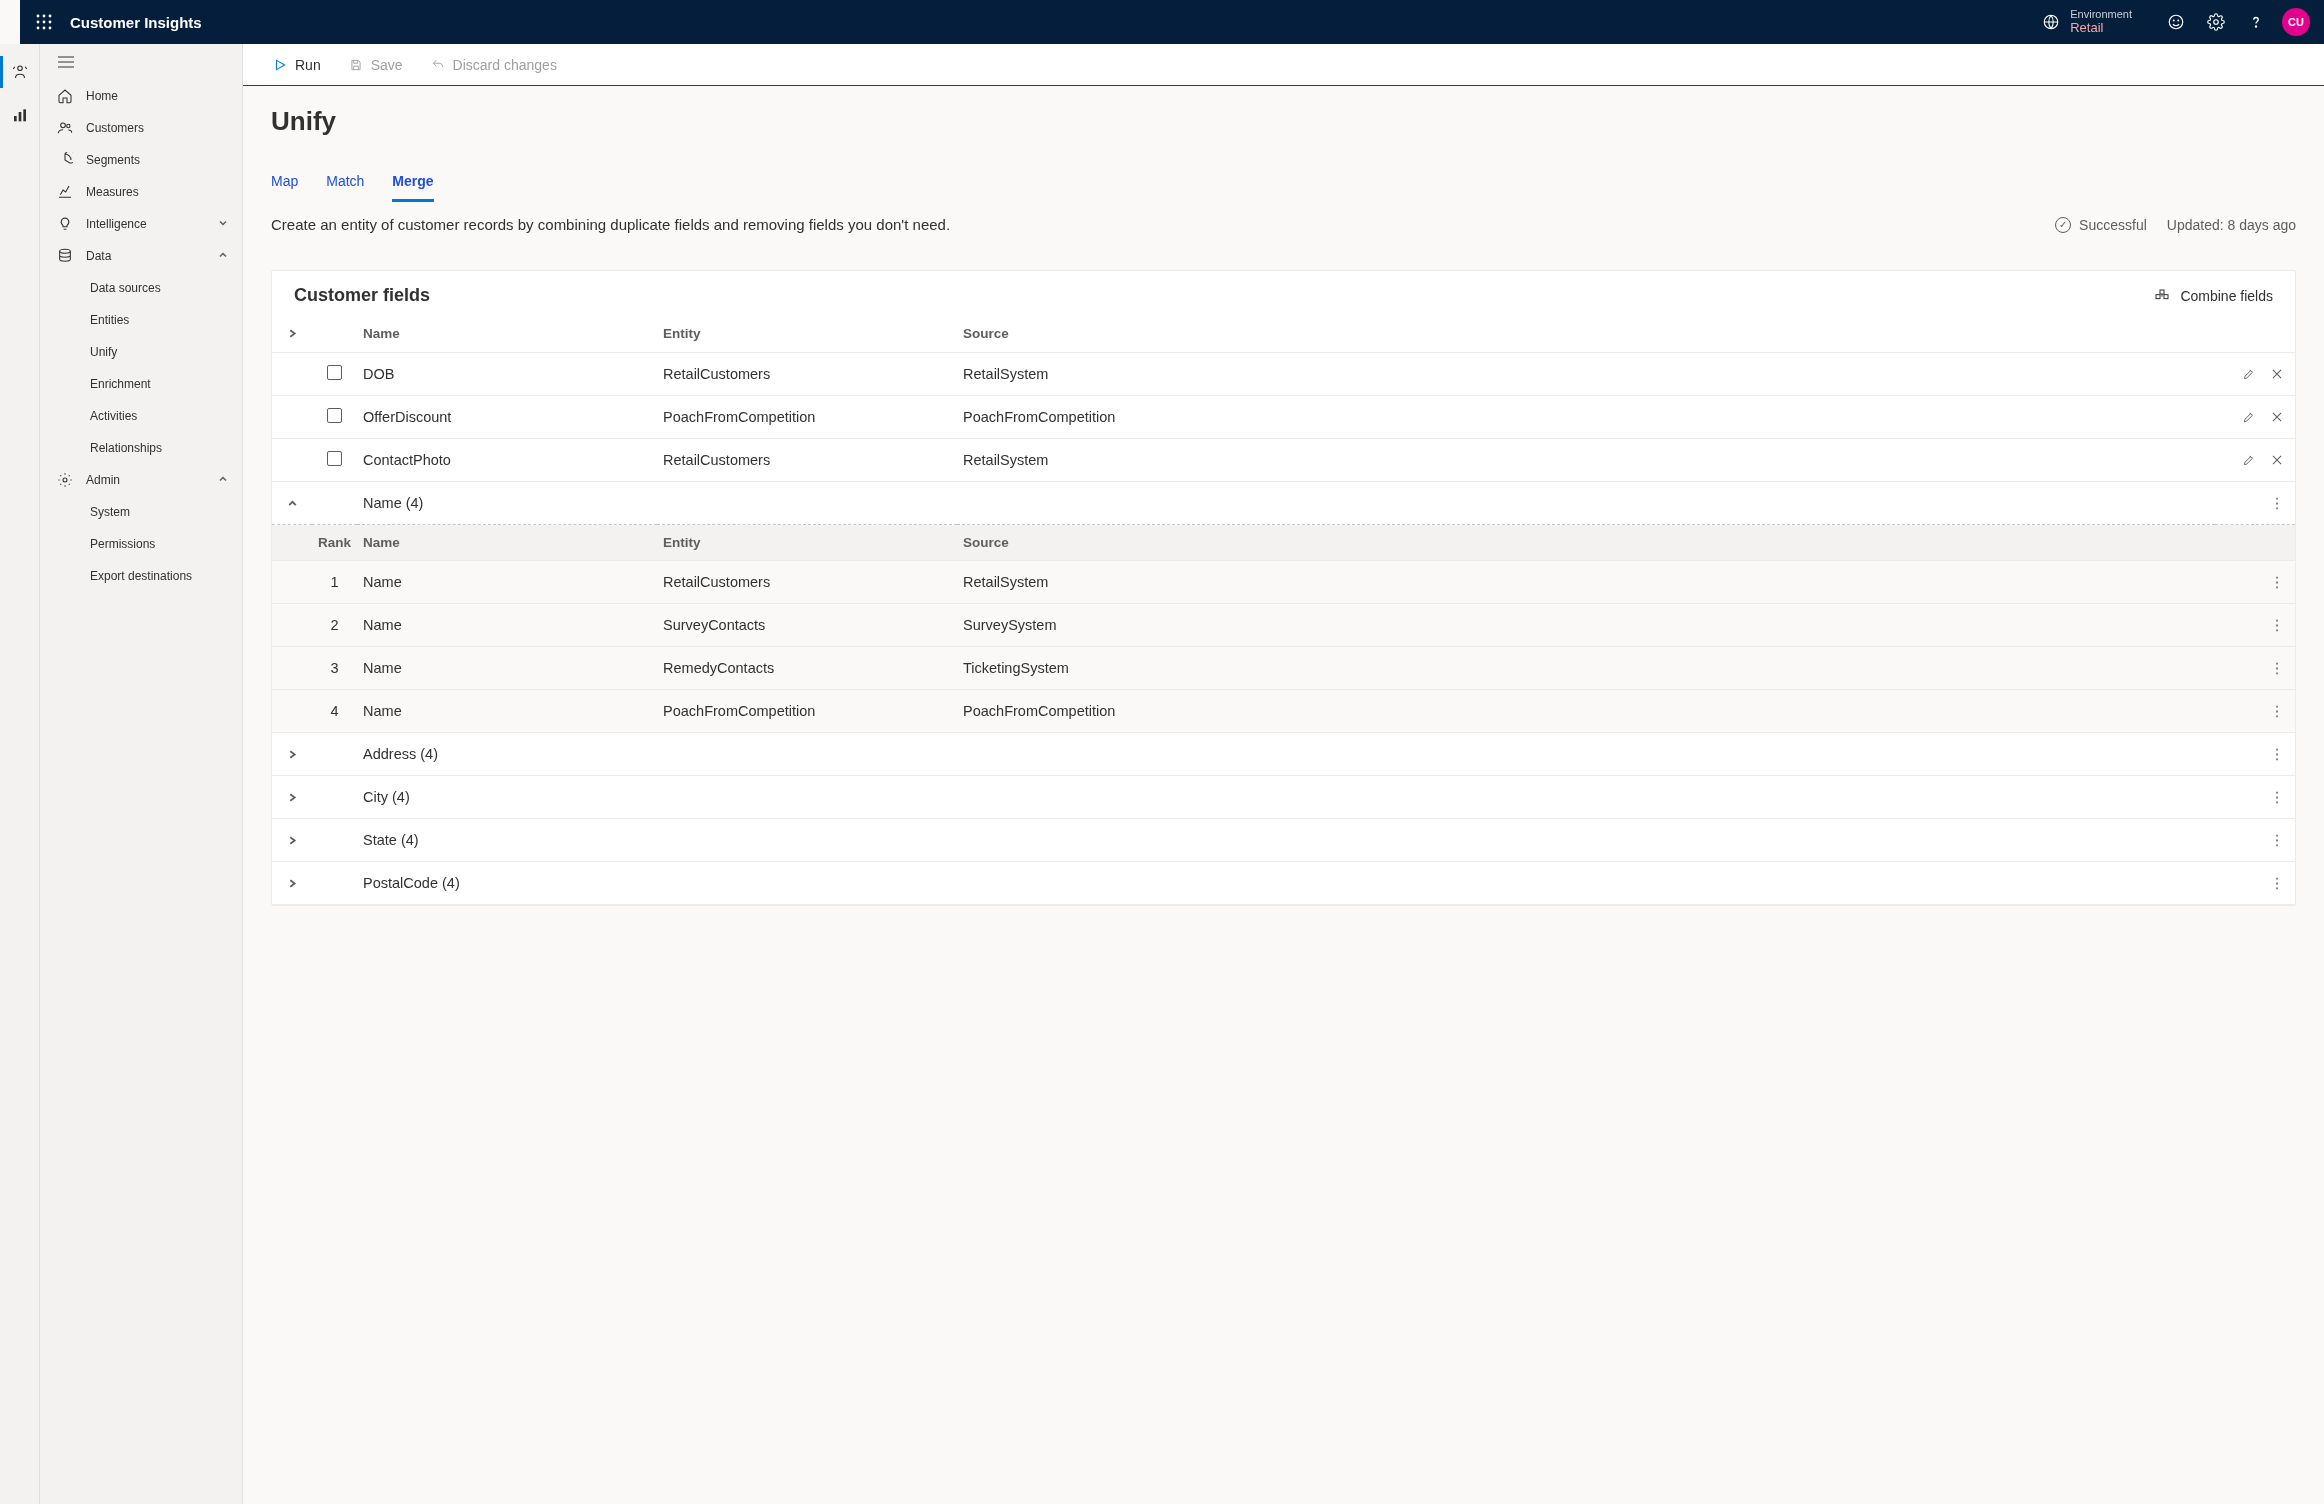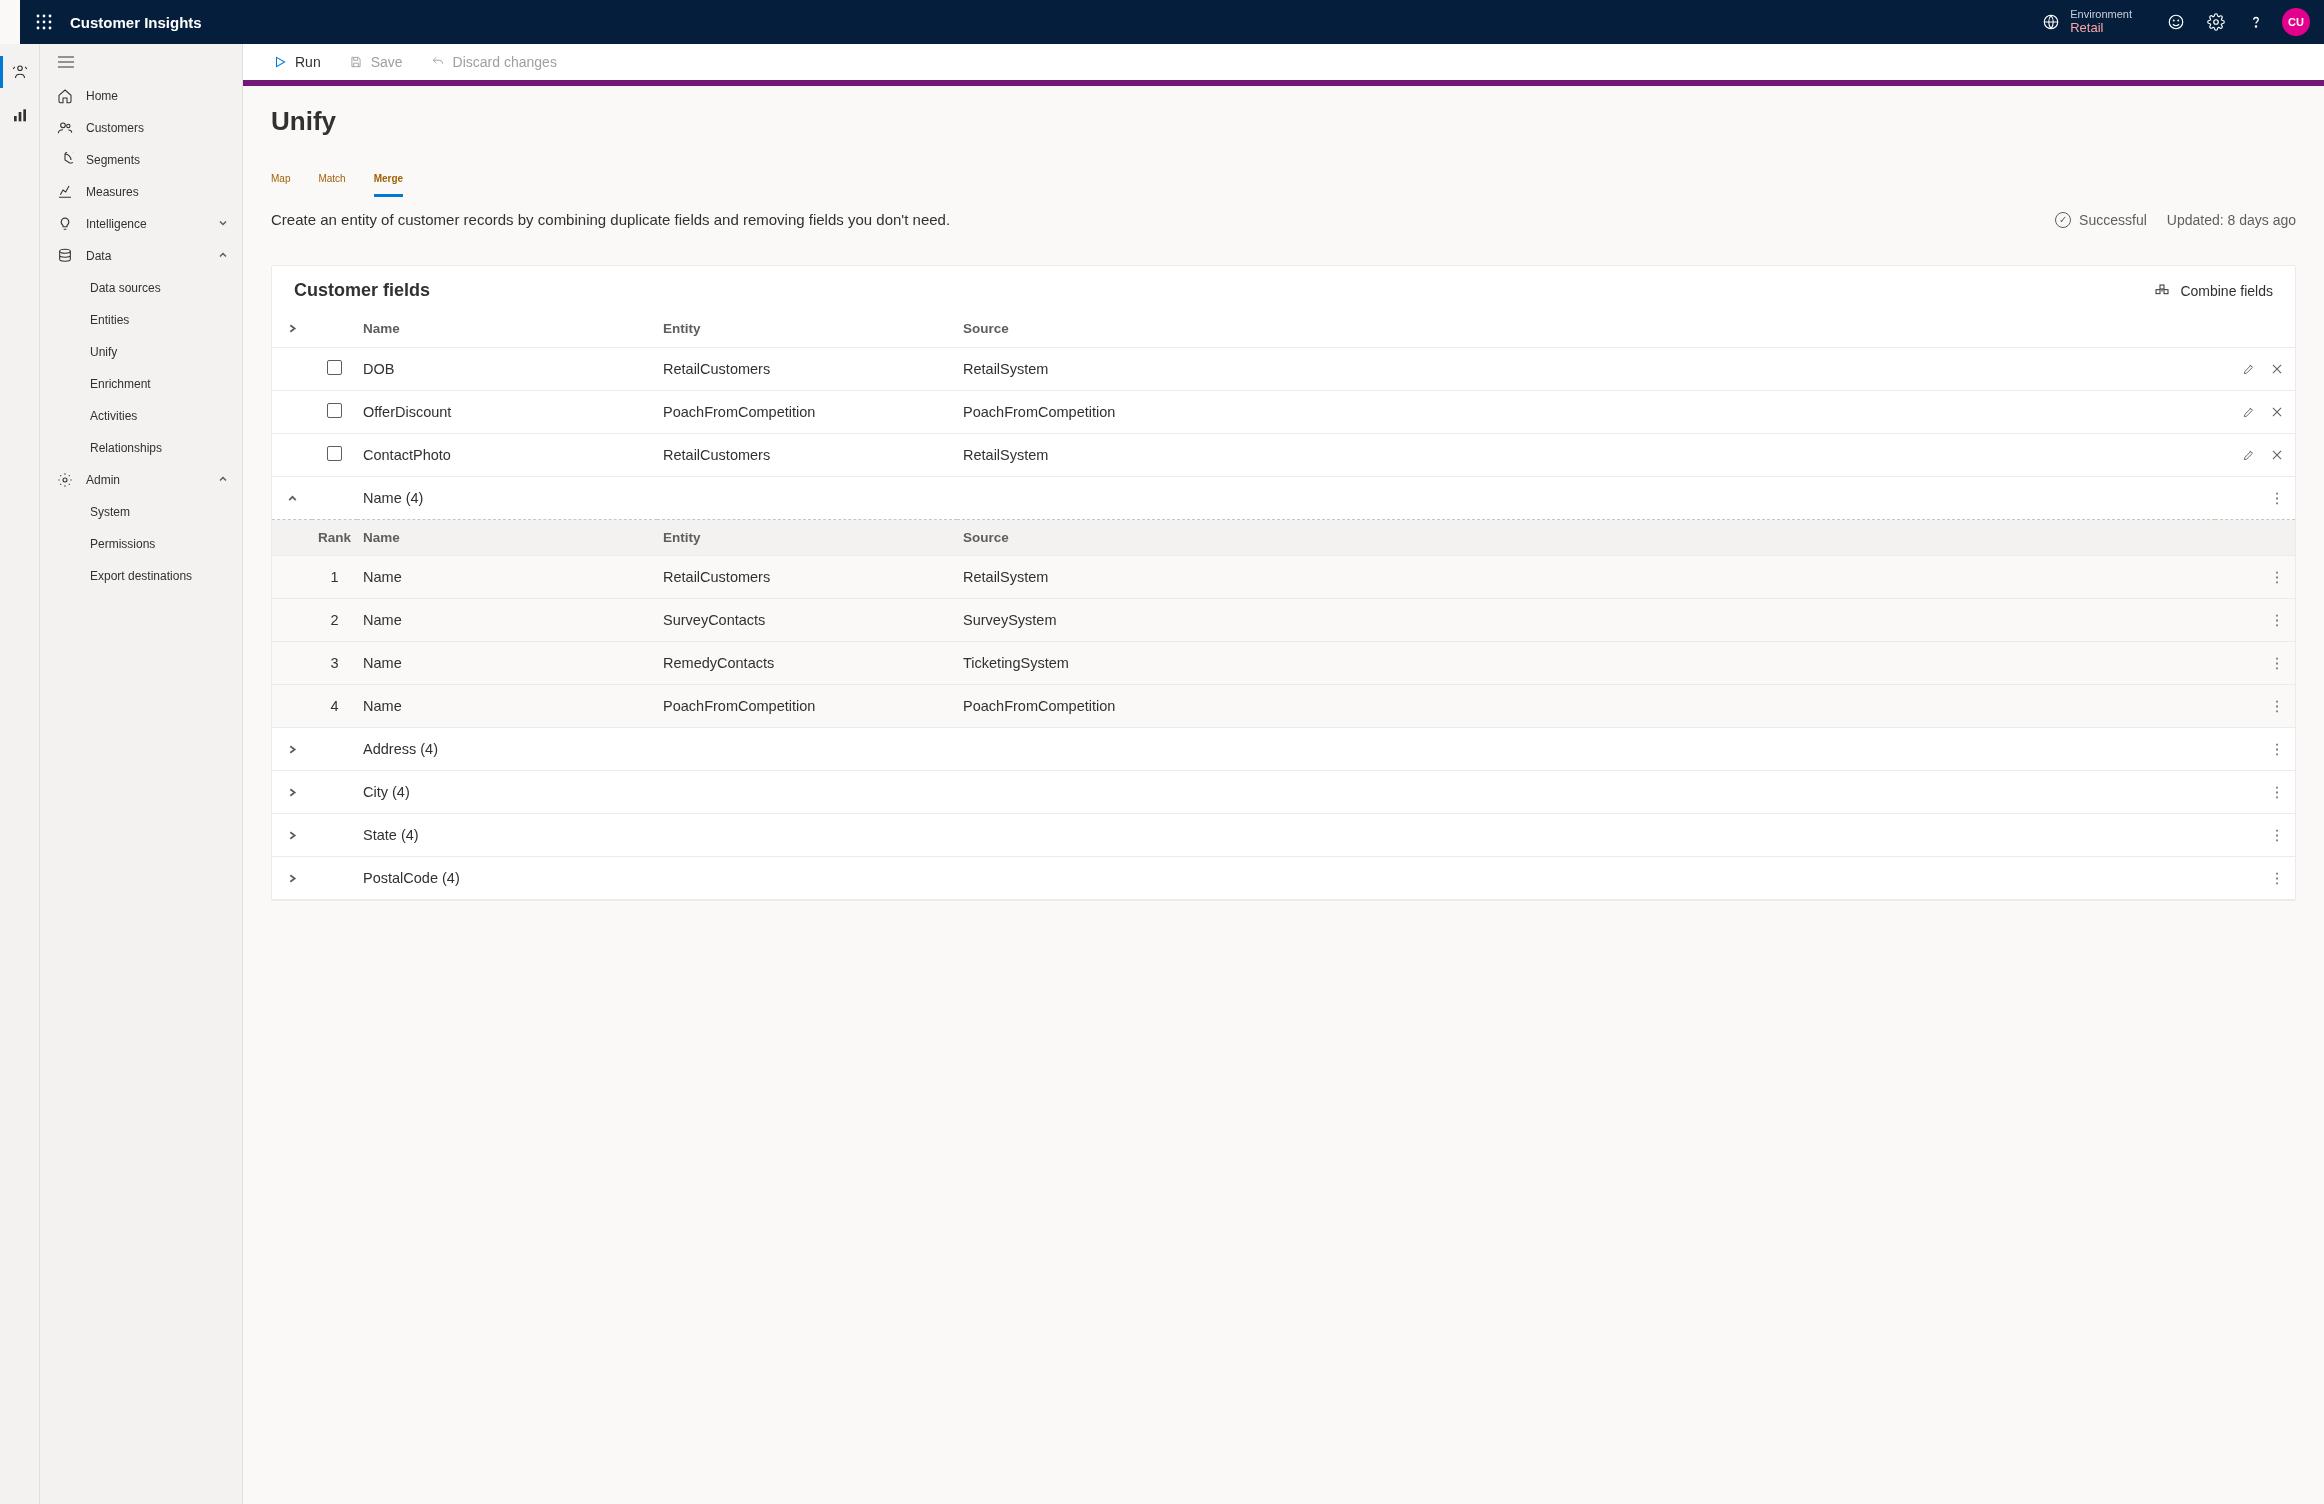--- a/index.html
+++ b/index.html
@@ -29,30 +29,30 @@
 .sidebar { width: 203px; background: #f3f2f1; border-right: 1px solid #e1dfdd; overflow-y: auto; }
 .side-hamburger { height: 36px; display: flex; align-items: center; padding-left: 18px; color: #605e5c; cursor: pointer; }
 .nav-list { list-style: none; }
 .nav-item { display: flex; align-items: center; height: 32px; padding-left: 16px; cursor: pointer; color: #323130; font-size: 12px; gap: 12px; }
 .nav-item .chev { margin-left: auto; margin-right: 14px; color: #605e5c; }
 .nav-sub { padding-left: 50px; }
 .nav-icon { width: 18px; height: 18px; display: flex; align-items: center; justify-content: center; color: #323130; }
 
 
 .main { flex: 1; display: flex; flex-direction: column; background: #fff; overflow: hidden; }
-.cmdbar { height: 42px; display: flex; align-items: center; padding: 0 20px; border-bottom: 6px solid #701a75; gap: 8px; background: #fff; }
+.cmdbar { height: 42px; display: flex; align-items: center; padding: 0 20px; border-bottom: 1px solid #701a75; gap: 8px; background: #fff; }
 .cmd-btn { display: flex; align-items: center; gap: 8px; padding: 0 10px; height: 32px; cursor: pointer; color: #323130; font-size: 14px; }
 .cmd-btn.disabled { color: #a19f9d; cursor: default; }
 .cmd-btn .ci { display: flex; align-items: center; }
 
 .content { flex: 1; overflow-y: auto; background: #faf9f8; }
 .page-header { padding: 20px 28px 8px; background: #faf9f8; }
 .page-title { font-size: 26px; font-weight: 600; color: #323130; }
 .tabs { display:flex; gap: 28px; margin-top: 28px; padding: 0 28px; background: #faf9f8; }
-.tab { padding-bottom: 10px; cursor: pointer; font-size: 10px; color: #a16207; }
+.tab { padding-bottom: 10px; cursor: pointer; font-size: 14px; color: #1d4ed8; }
 .tab.active { font-weight: 600; border-bottom: 3px solid #0078d4; }
 .desc-row { display: flex; align-items: center; padding: 14px 28px 24px; background: #faf9f8; }
 .desc-text { font-size: 15px; flex: 1; }
 .status-item { display: flex; align-items: center; gap: 8px; margin-left: 20px; color: #605e5c; font-size: 14px; }
 .status-check { width: 16px; height: 16px; border: 1.5px solid #605e5c; border-radius: 50%; display: flex; align-items: center; justify-content: center; font-size: 10px; line-height: 1; }
 
 .card { margin: 13px 28px 28px; background: #fff; border: 1px solid #edebe9; border-radius: 2px; }
 .card-header { display: flex; align-items: center; justify-content: space-between; padding: 14px 22px 8px; }
 .card-title { font-size: 18px; font-weight: 600; }
 .combine-btn { display: flex; align-items: center; gap: 10px; cursor: pointer; color: #323130; font-size: 14px; }

